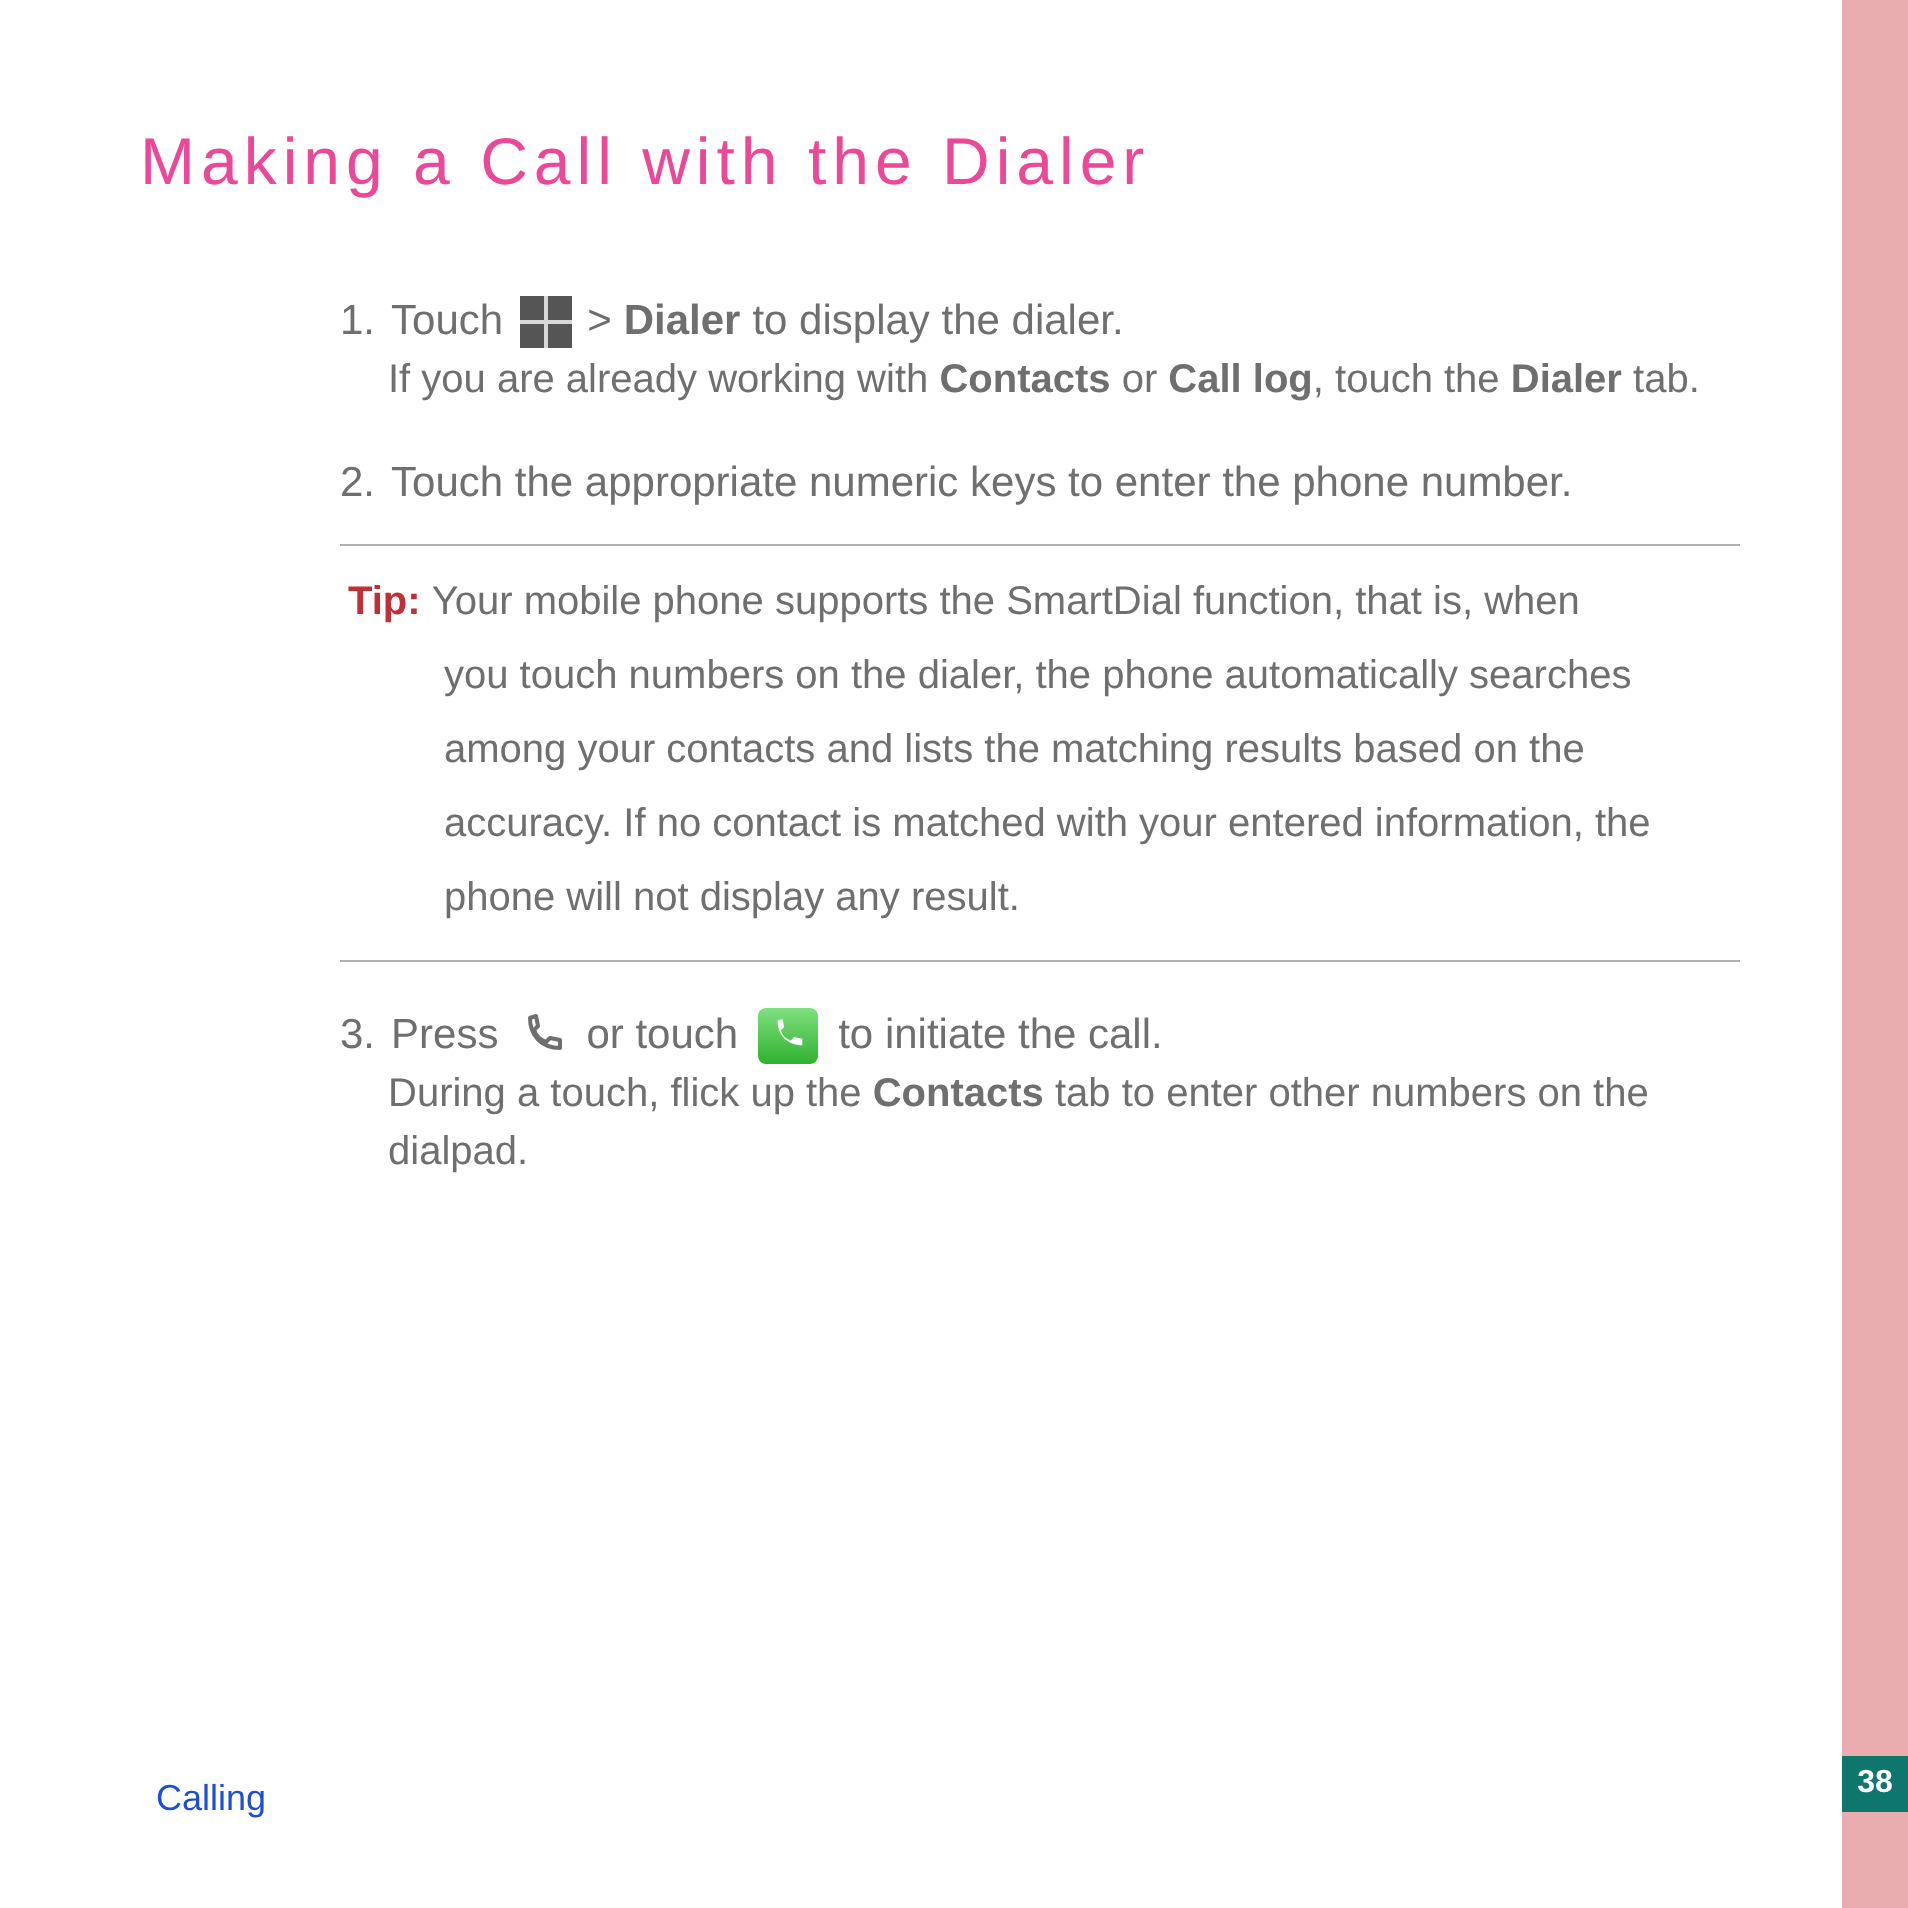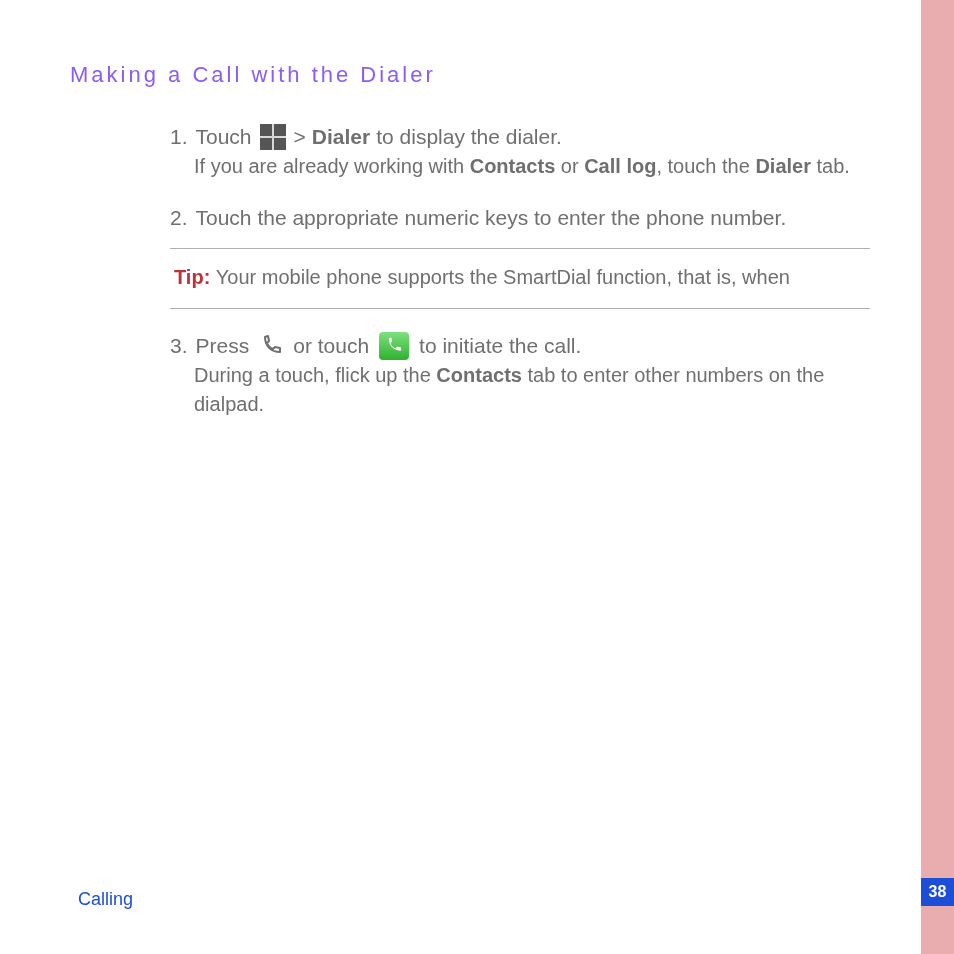--- a/index.html
+++ b/index.html
@@ -1,21 +1,21 @@
 <!DOCTYPE html>
 <html><head>
 <meta charset="utf-8">
 <style>
   * { box-sizing: border-box; margin: 0; padding: 0; }
   html, body { width: 954px; height: 954px; background: #ffffff; font-family: Arial, Helvetica, sans-serif; color: #6f6f6f; }
   .page { position: relative; width: 954px; height: 954px; }
   .side-tab { position: absolute; top: 0; right: 0; width: 33px; height: 954px; background: #e9adaf; }
-  .page-num-box { position: absolute; right: 0; bottom: 48px; width: 33px; height: 28px; background: #1d4ed8; color: #ffffff; font-size: 16px; font-weight: bold; display: flex; align-items: center; justify-content: center; }
+  .page-num-box { position: absolute; right: 0; bottom: 48px; width: 33px; height: 28px; background: #0f766e; color: #ffffff; font-size: 16px; font-weight: bold; display: flex; align-items: center; justify-content: center; }
   .content { position: absolute; left: 70px; top: 62px; width: 800px; }
-  .heading { font-size: 22px; font-weight: 400; letter-spacing: 3px; color: #8b5cf6; margin-bottom: 34px; }
+  .heading { font-size: 33px; font-weight: 400; letter-spacing: 3px; color: #ec4899; margin-bottom: 46px; }
   .list { list-style: none; padding-left: 100px; font-size: 21px; line-height: 1.45; }
   .list > li { margin-bottom: 22px; }
   .step-line { display: flex; flex-wrap: wrap; align-items: center; gap: 0 6px; }
   .num { margin-right: 2px; }
   .bold { font-weight: bold; color: #6f6f6f; }
   .sub { font-size: 20px; color: #6f6f6f; padding-left: 24px; line-height: 1.45; }
   .tip-box { margin-top: 14px; border-top: 1px solid #b0b0b0; border-bottom: 1px solid #b0b0b0; padding: 10px 4px 12px 4px; font-size: 20px; line-height: 1.85; }
   .tip-label { color: #c13036; font-weight: bold; }
   .tip-body { padding-left: 48px; display: block; }
   .footer-label { position: absolute; left: 78px; bottom: 44px; font-size: 18px; color: #1d4ed8; }
@@ -57,20 +57,21 @@
         </div>
       </li>
 
       <li>
         <div class="step-line">
           <span class="num">2.</span>
           <span>Touch the appropriate numeric keys to enter the phone number.</span>
         </div>
         <div class="tip-box">
           <span class="tip-label">Tip:  </span><span>Your mobile phone supports the SmartDial function, that is, when</span>
+          <span class="tip-body">you touch numbers on the dialer, the phone automatically searches among your contacts and lists the matching results based on the accuracy. If no contact is matched with your entered information, the phone will not display any result.</span>
         </div>
       </li>
 
       <li>
         <div class="step-line">
           <span class="num">3.</span>
           <span>Press</span>
           <span class="phone-outline">
             <svg width="24" height="24" viewBox="0 0 24 24">
                 <path d="M6 3c0 9 6 15 15 15l0-4-5-1-2 2c-3-1-5-3-6-6l2-2-1-5z" fill="none" stroke="#6f6f6f" stroke-width="2" stroke-linejoin="round"></path>

